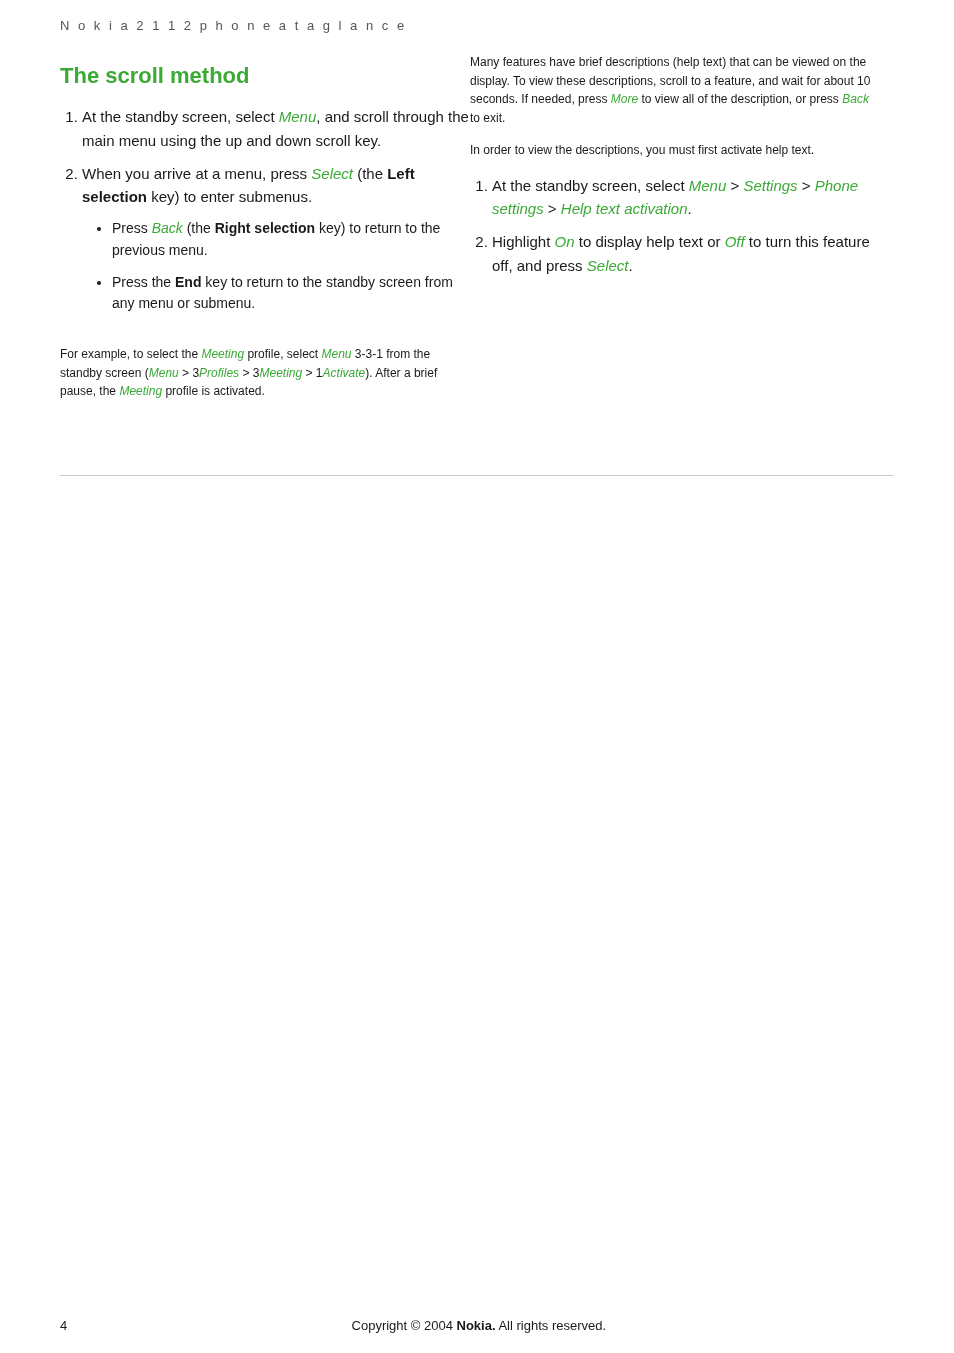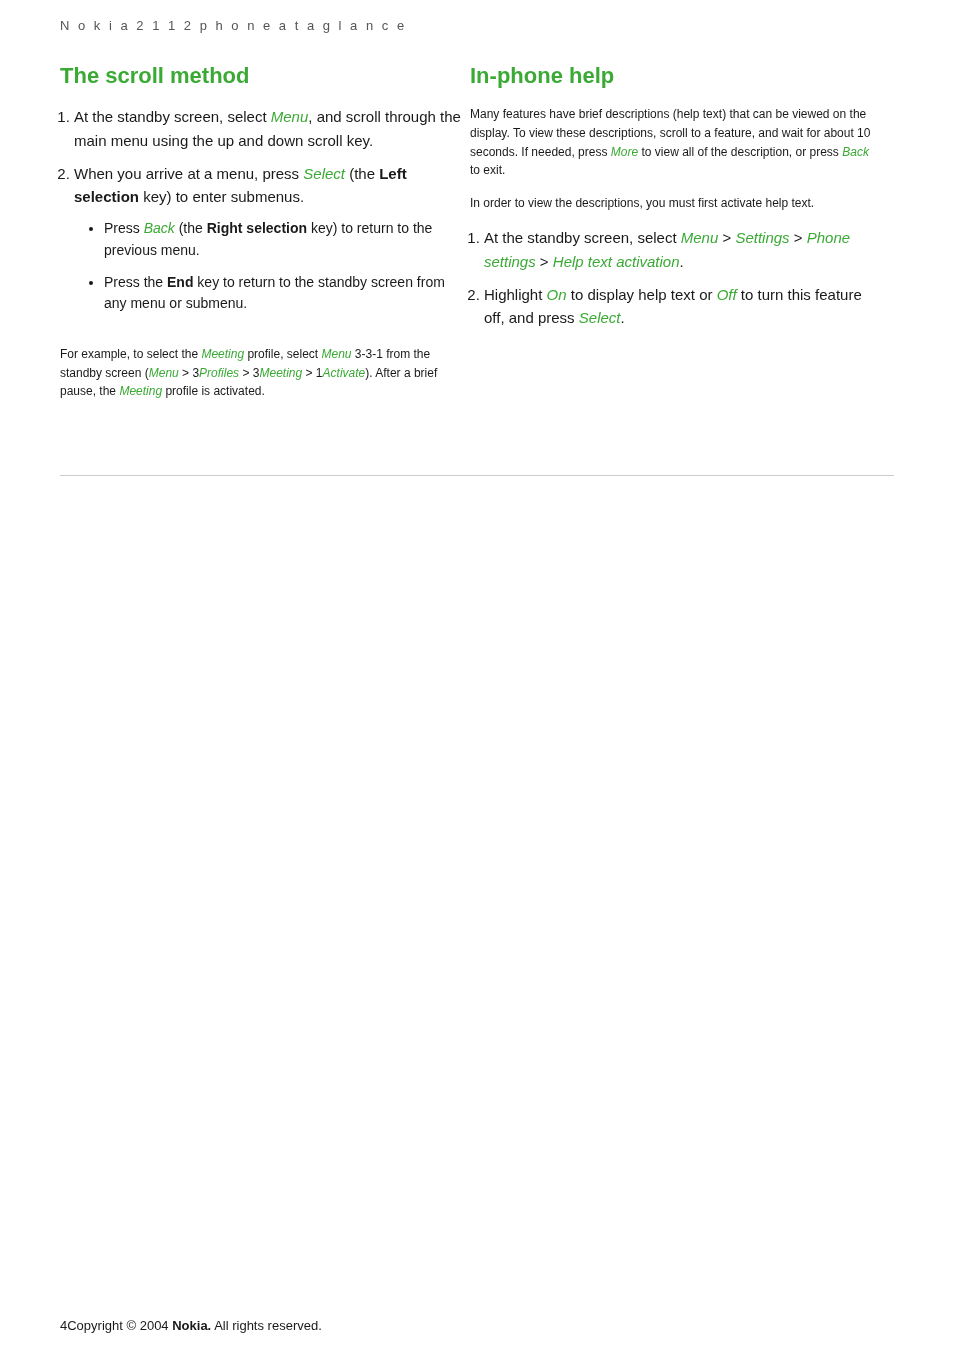--- a/index.html
+++ b/index.html
@@ -61,21 +61,21 @@
     .green-italic {
       color: #3aaa35;
       font-style: italic;
     }
 
     .bold-text {
       font-weight: bold;
     }
 
     ol {
-      margin-left: 14px;
+      margin-left: 22px;
       margin-bottom: 12px;
     }
 
     ol li {
       font-size: 15px;
       line-height: 1.55;
       margin-bottom: 10px;
       color: #1a1a1a;
     }
 
@@ -103,21 +103,21 @@
       left: 0;
       right: 0;
       display: flex;
       justify-content: space-between;
       padding: 0 60px;
       font-size: 13px;
       color: #1a1a1a;
     }
 
     .footer-copyright {
-      text-align: left;
+      text-align: center;
       flex: 1;
     }
 
     .footer-copyright span {
       font-weight: bold;
     }
 
     .divider-line {
       border: none;
       border-top: 1px solid #ccc;
@@ -182,21 +182,20 @@
         <span class="green-italic">Meeting</span>
         profile is activated.
       </p>
     </div>
 
   </div>
 
   <div class="right-column">
 
     <div>
-      <h2 class="section-title">In-phone help</h2>
 
       <p class="section-body">
         Many features have brief descriptions (help text) that can be viewed on the display. To view these descriptions, scroll to a feature, and wait for about 10 seconds. If needed, press
         <span class="green-italic">More</span>
         to view all of the description, or press
         <span class="green-italic">Back</span>
         to exit.
       </p>
 
       <p class="section-body">

